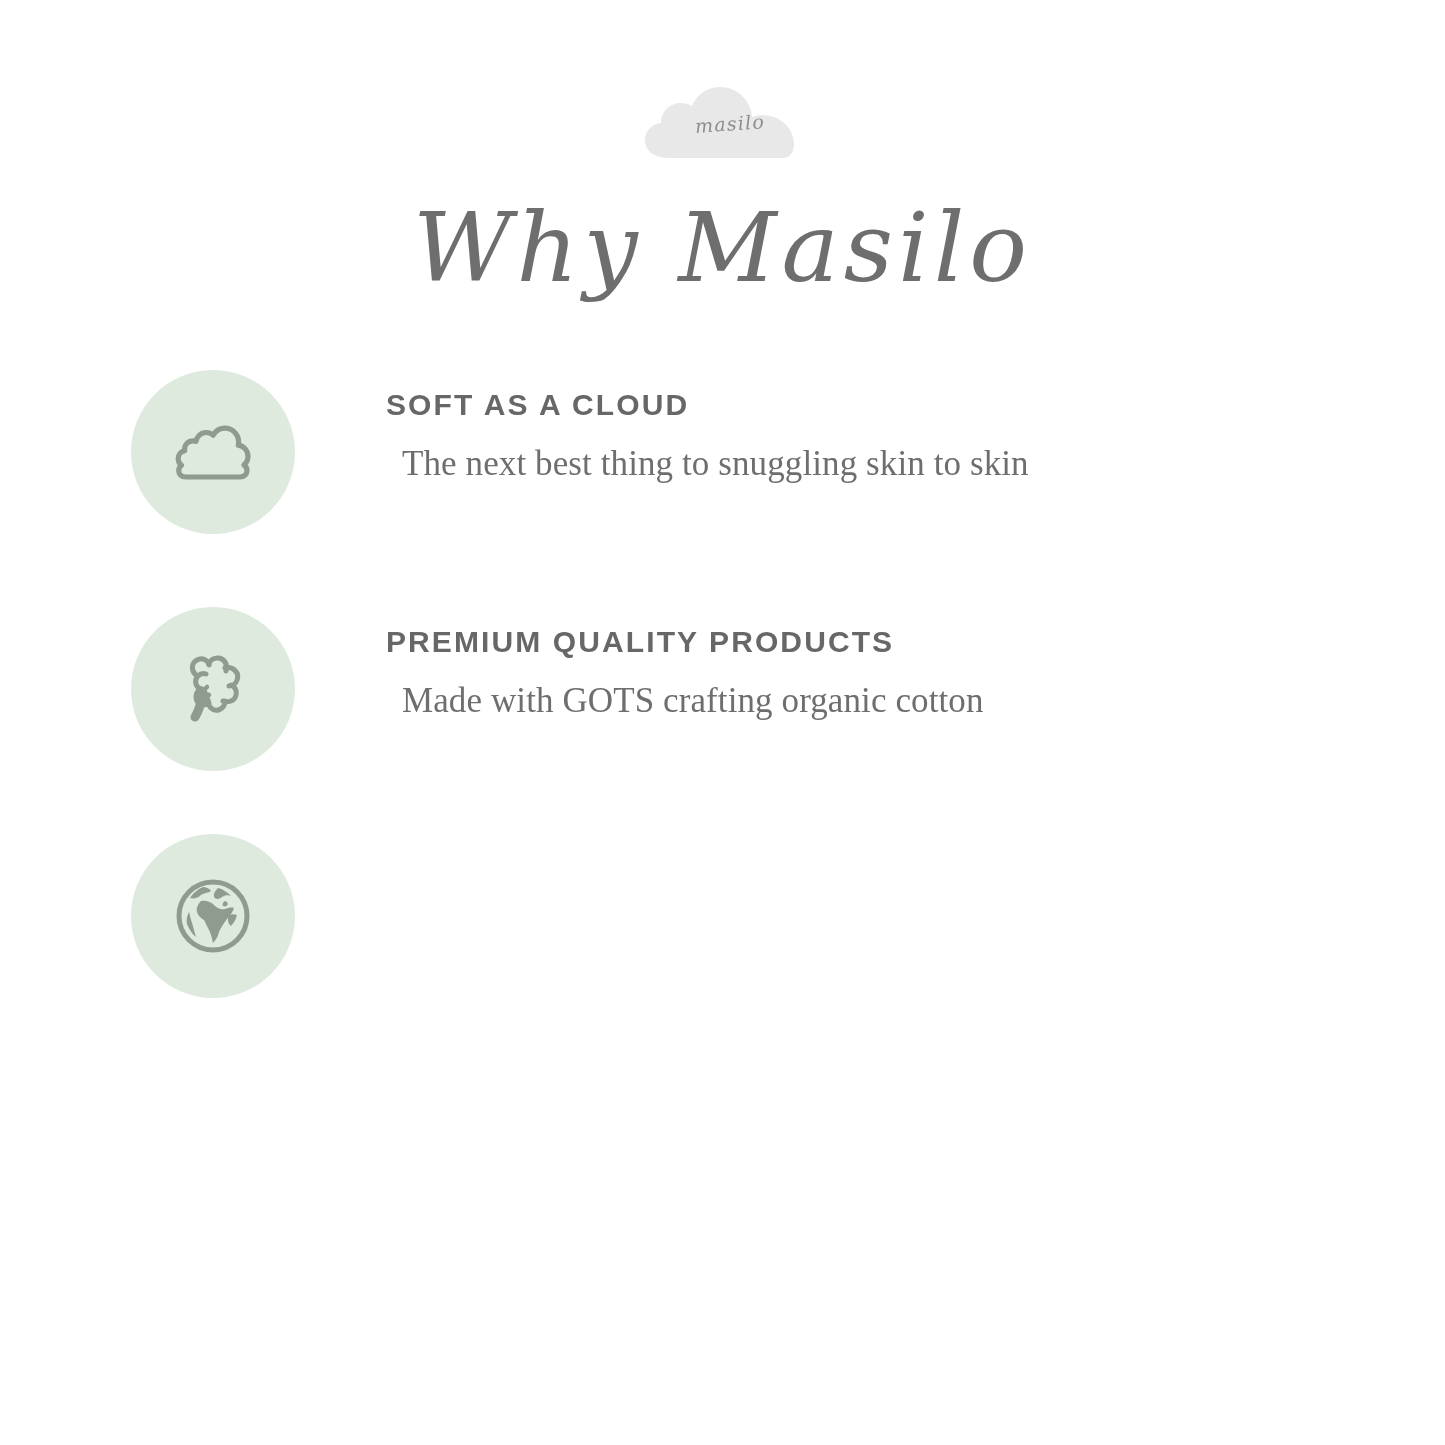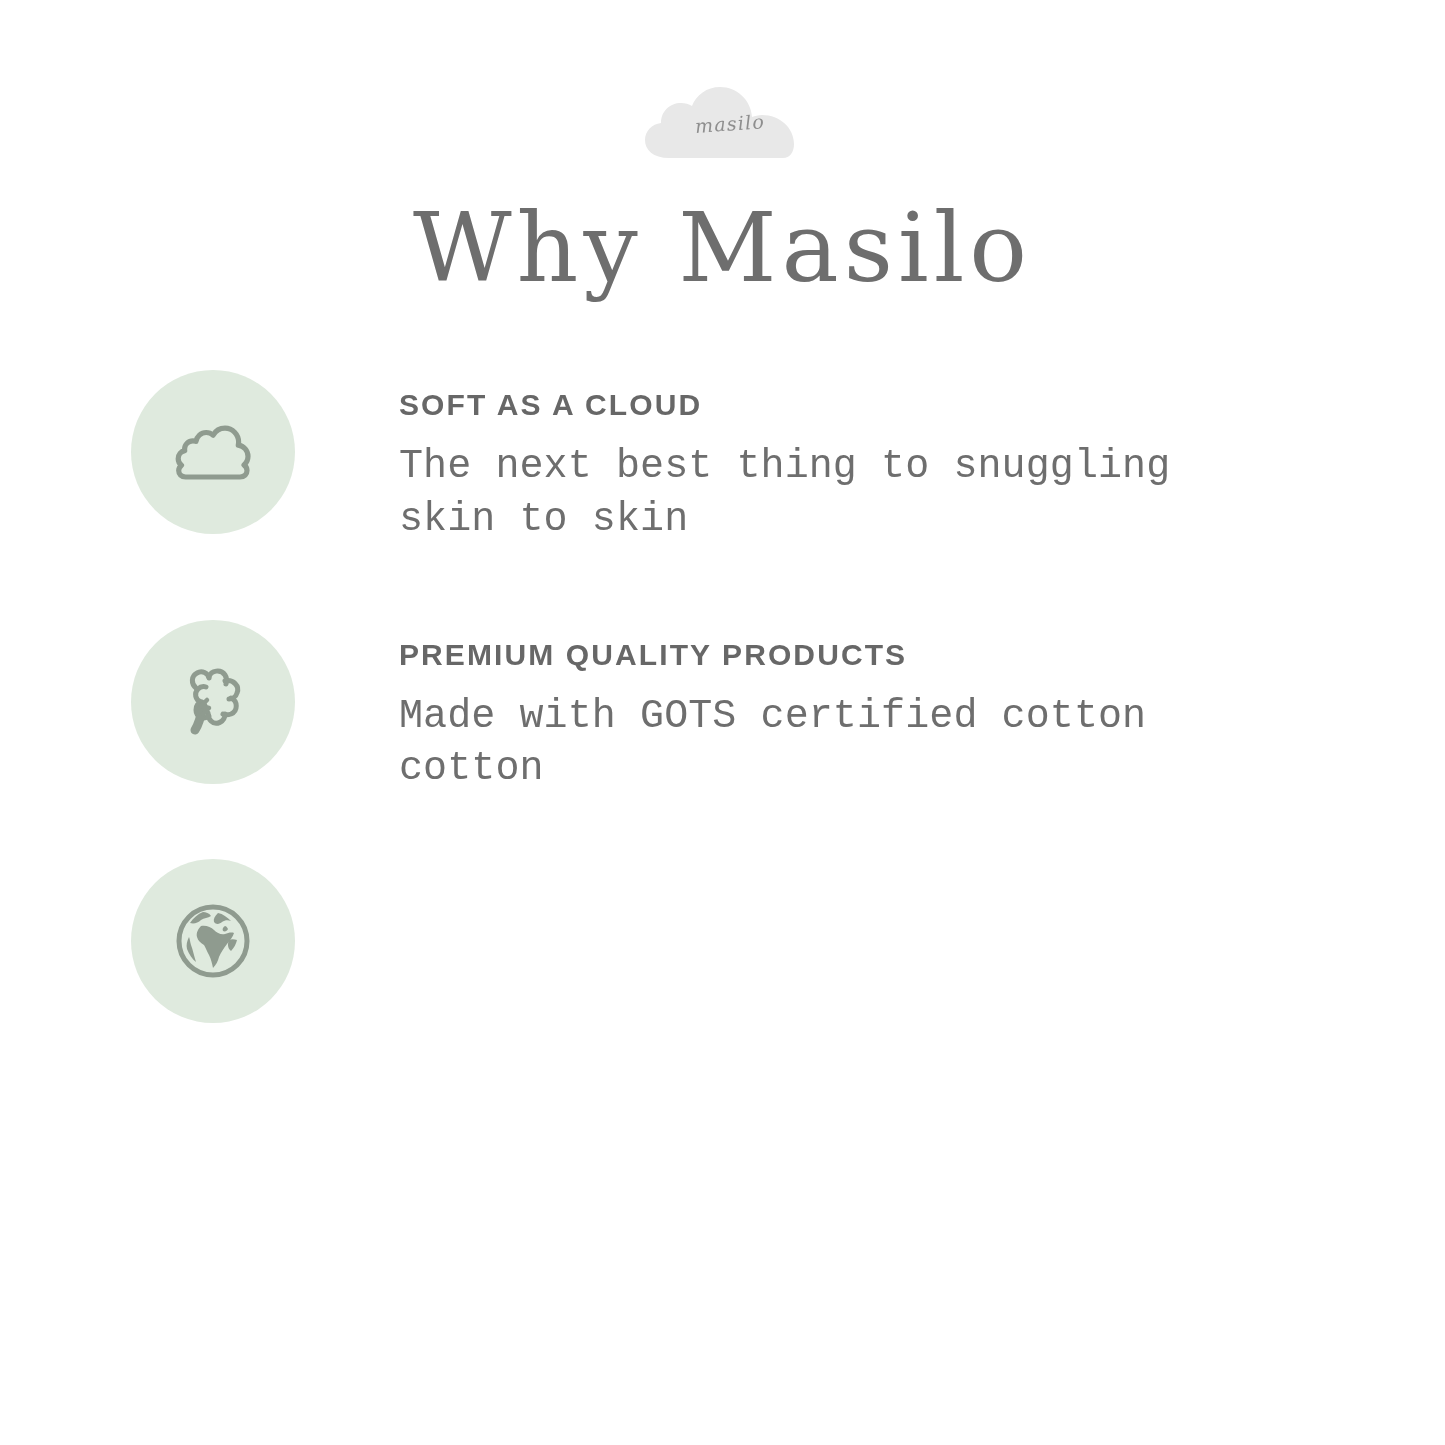--- a/index.html
+++ b/index.html
@@ -52,40 +52,40 @@
   }
 
   
   .title {
     position: absolute;
     top: 186px;
     left: 0;
     width: 1445px;
     text-align: center;
     font-family: "DejaVu Serif", serif;
+    font-style: italic;
     font-weight: 400;
     font-size: 96px;
     letter-spacing: 5px;
     color: #6e6e6e;
     line-height: 1.3;
   }
 
   
   .features {
     position: absolute;
     top: 370px;
     left: 0;
     width: 1445px;
   }
   .feature-row {
     display: flex;
     align-items: flex-start;
     padding-left: 131px;
     box-sizing: border-box;
-    gap: 13px;
   }
   .icon-badge {
     flex: 0 0 auto;
     width: 164px;
     height: 164px;
     border-radius: 50%;
     background: #dfeade;
     display: flex;
     align-items: center;
     justify-content: center;
@@ -103,25 +103,25 @@
     font-family: "Liberation Sans", sans-serif;
     font-weight: bold;
     font-size: 30px;
     letter-spacing: 2.1px;
     color: #676767;
     margin: 0 0 20px 0;
     line-height: 1.1;
     white-space: nowrap;
   }
   .feature-desc {
-    font-family: Liberation Mono, monospace;
+    font-family: Liberation Serif, serif;
     font-weight: 400;
-    font-size: 40px;
+    font-size: 35px;
     color: #6e6e6e;
-    margin: 0;
+    margin: 16px;
     line-height: 1.32;
     letter-spacing: 0.1px;
   }
 
   .row-gap-1 { height: 73px; }
   .row-gap-2 { height: 63px; }
   .row-gap-3 { height: 18px; }
 </style>
 </head>
 <body>
@@ -164,21 +164,21 @@
           <path d="M60 60 C60 68 51 72 46 67 C44 65 43 62 43 59"></path>
           <path d="M44 62 C39 66 31 63 31 56 C31 52 33 49 37 48"></path>
           <path d="M36 48 C30 46 29 39 33 35 C35 33 38 32 41 33"></path>
         </g>
         <path d="M38 52 C36 62 34 70 30 76" fill="none" stroke="#8f9b8f" stroke-width="9" stroke-linecap="round"></path>
         <path d="M42 46 L36 52 L44 54 L38 60" fill="none" stroke="#8f9b8f" stroke-width="4.5" stroke-linejoin="round" stroke-linecap="round"></path>
       </svg>
     </div>
     <div class="feature-text">
       <div class="feature-title">PREMIUM QUALITY PRODUCTS</div>
-      <div class="feature-desc">Made with GOTS certified cotton cotton</div>
+      <div class="feature-desc">Made with GOTS crafting organic cotton</div>
     </div>
   </div>
 
   <div class="row-gap-2"></div>
 
   <div class="feature-row">
     <div class="icon-badge">
       <svg width="96" height="96" viewBox="0 0 96 96">
         <circle cx="48" cy="48" r="34" fill="none" stroke="#8f9b8f" stroke-width="5"></circle>
         <g fill="#8f9b8f">

